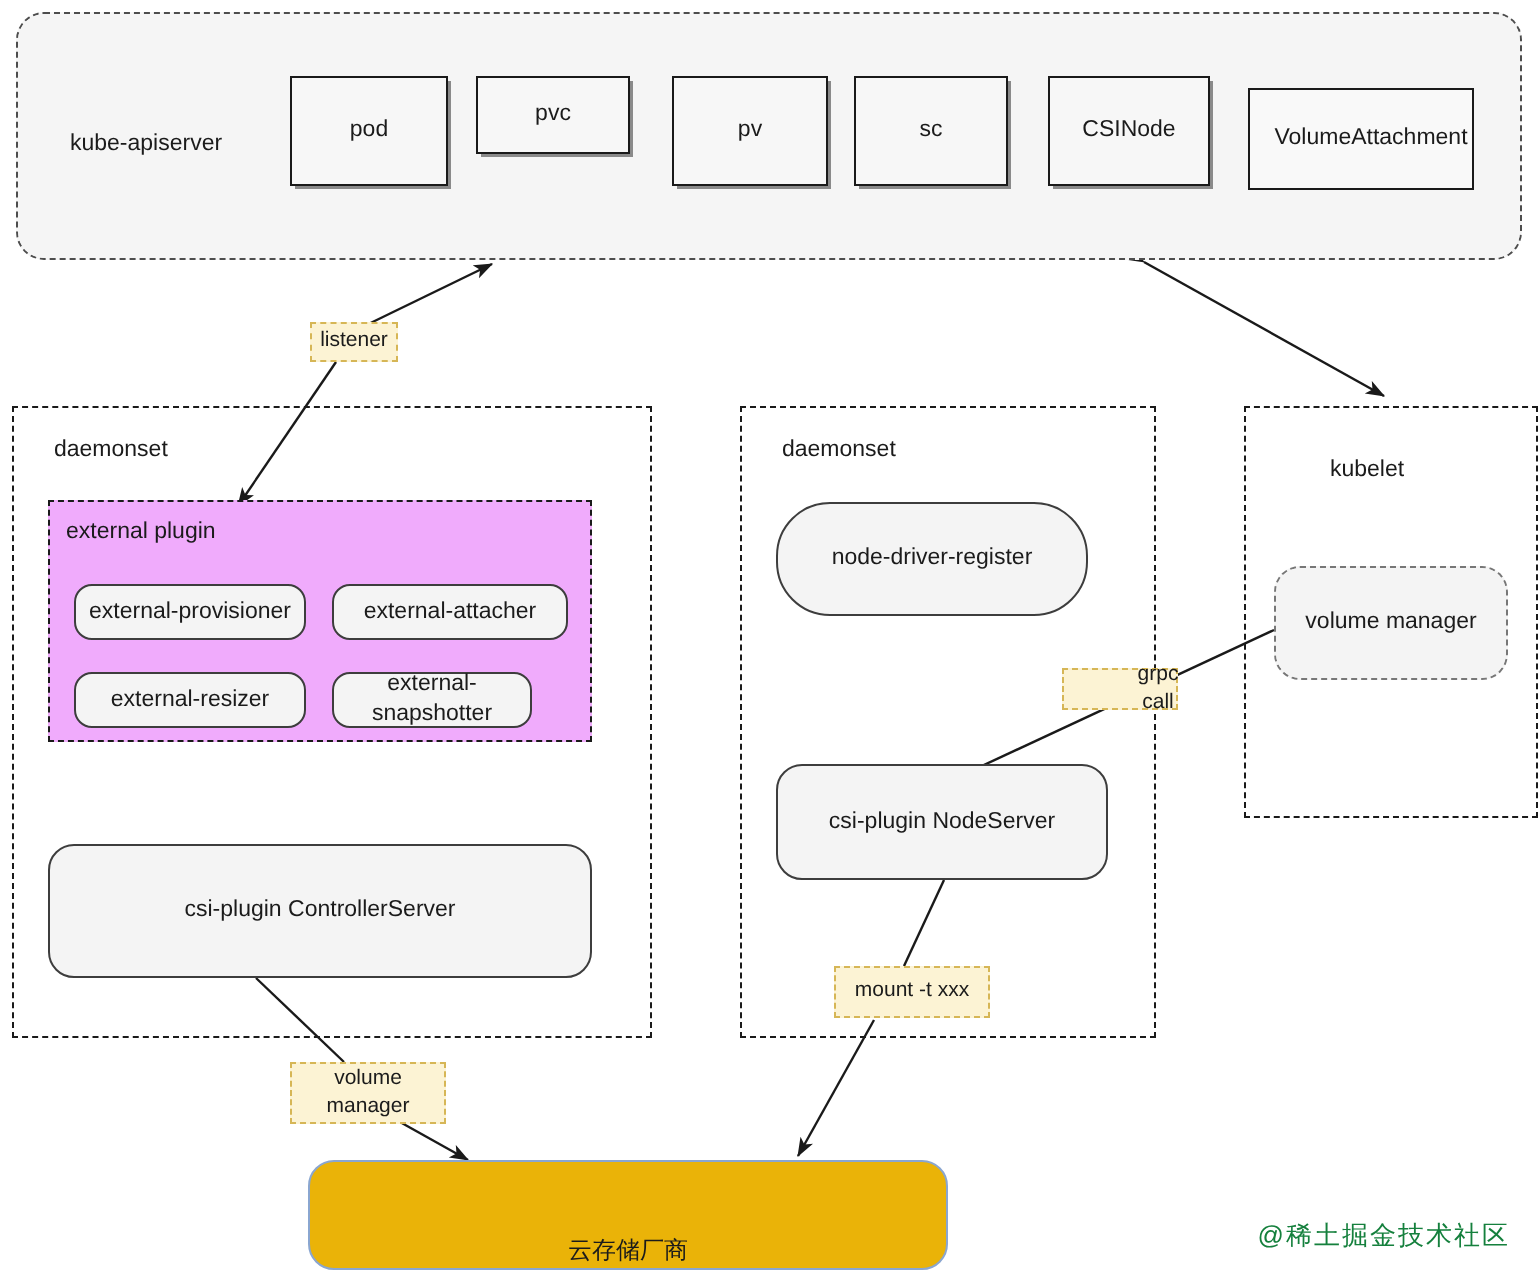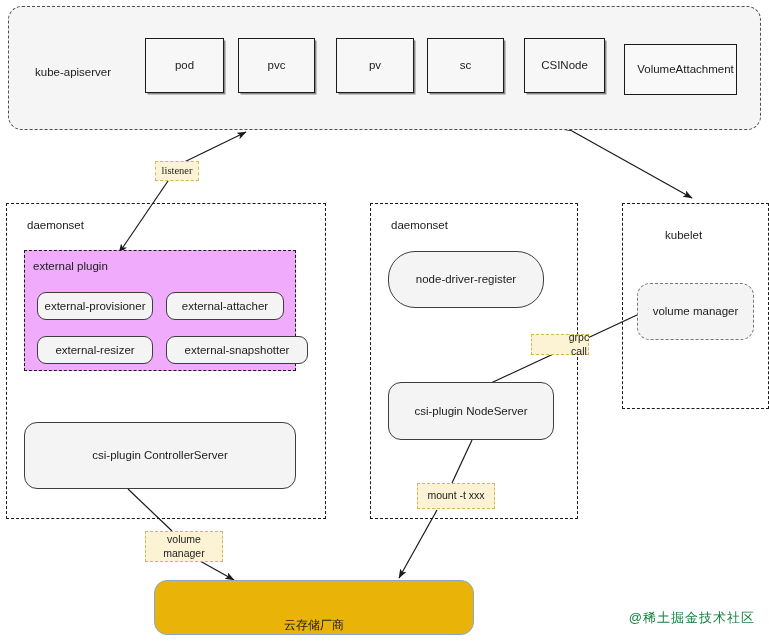--- a/index.html
+++ b/index.html
@@ -165,21 +165,21 @@
   <line x1="200" y1="561" x2="234" y2="580" stroke="#1a1a1a" stroke-width="1.2" marker-end="url(#arrowhead)"></line>
 </svg>
 
 <div class="node group-apiserver">
   <span class="group-label" style="left:26px; top:58px;">kube-apiserver</span>
 </div>
 
 <div class="node res-box" style="left:145px; top:38px; width:79px; height:55px;">
   <span>pod</span>
 </div>
-<div class="node res-box" style="left:238px; top:38px; width:77px; height:55px;">
+<div class="node res-box" style="left:238px; top:38px; width:77px; height:39px;">
   <span>pvc</span>
 </div>
 <div class="node res-box" style="left:336px; top:38px; width:78px; height:55px;">
   <span>pv</span>
 </div>
 <div class="node res-box" style="left:427px; top:38px; width:77px; height:55px;">
   <span>sc</span>
 </div>
 <div class="node res-box" style="left:524px; top:38px; width:81px; height:55px;">
   <span>CSINode</span>
@@ -198,21 +198,21 @@
 
 <div class="node round-box" style="left:37px; top:292px; width:116px; height:28px;">
   <span>external-provisioner</span>
 </div>
 <div class="node round-box" style="left:166px; top:292px; width:118px; height:28px;">
   <span>external-attacher</span>
 </div>
 <div class="node round-box" style="left:37px; top:336px; width:116px; height:28px;">
   <span>external-resizer</span>
 </div>
-<div class="node round-box" style="left:166px; top:336px; width:142px; height:28px;">
+<div class="node round-box" style="left:166px; top:336px; width:100px; height:28px;">
   <span>external-snapshotter</span>
 </div>
 
 <div class="node round-box-lg" style="left:24px; top:422px; width:272px; height:67px;">
   <span>csi-plugin ControllerServer</span>
 </div>
 
 <div class="node group-dashed group-daemonset">
   <span class="group-label" style="left:20px; top:14px;">daemonset</span>
 </div>
@@ -230,21 +230,21 @@
 </div>
 
 <div class="node round-dashed-box" style="left:637px; top:283px; width:117px; height:57px;">
   <span>volume manager</span>
 </div>
 
 <div class="node cloud-box" style="left:154px; top:580px; width:320px; height:55px;">
   <span>云存储厂商</span>
 </div>
 
-<div class="edge-label" style="left:155px; top:161px; width:44px; height:20px;font-family:Liberation Serif, serif;">listener</div>
+<div class="edge-label" style="left:155px; top:161px; width:44px; height:20px;">listener</div>
 
 <div class="edge-label" style="left:531px; top:334px; width:58px; height:21px;padding-left:41px;">grpc call</div>
 
 <div class="edge-label" style="left:417px; top:483px; width:78px; height:26px;">mount -t xxx</div>
 
 <div class="edge-label" style="left:145px; top:531px; width:78px; height:31px;">volume
 manager</div>
 
 <div class="watermark">@稀土掘金技术社区</div>
 

